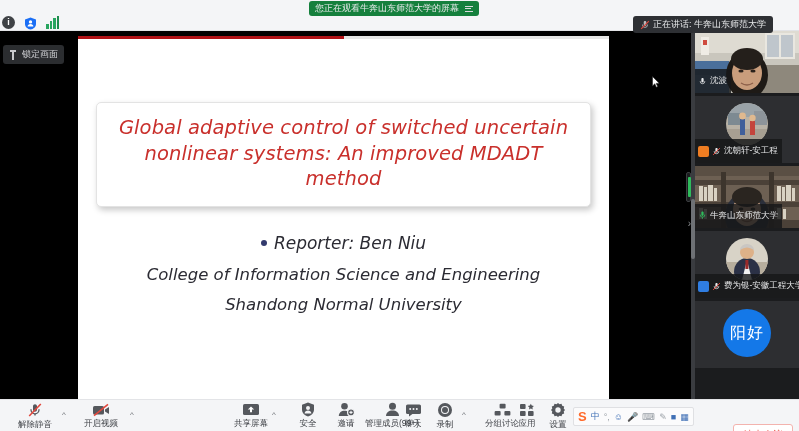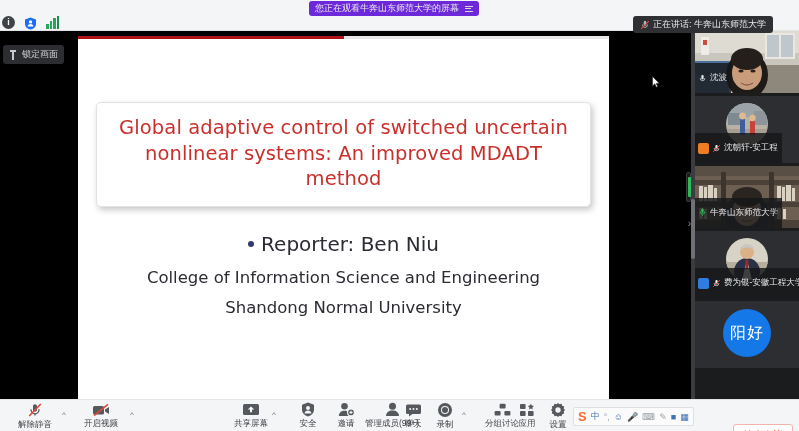--- a/index.html
+++ b/index.html
@@ -12,21 +12,21 @@
   #app { position: relative; width: 799px; height: 431px; }
 
   
   .top-strip {
     position: absolute; left: 0; top: 0; width: 799px; height: 31px;
     background: #f4f5f7; border-bottom: 1px solid #e2e3e6;
   }
   .viewing-pill {
     position: absolute; left: 309px; top: 1px;
     height: 15px; padding: 0 6px;
-    background: #6d28d9; color: #e9eaec;
+    background: #15803d; color: #e9eaec;
     border-radius: 3px;
     display: flex; align-items: center; gap: 6px;
     font-size: 9px; line-height: 1; white-space: nowrap;
   }
   .viewing-pill .menu-ico {
     display: inline-flex; flex-direction: column; justify-content: center;
     gap: 1.5px; width: 8px;
   }
   .viewing-pill .menu-ico i { display: block; height: 1px; background: #d9dadd; }
   .viewing-pill .menu-ico i:nth-child(1) { width: 8px; }
@@ -60,20 +60,21 @@
     display: flex; align-items: center; gap: 5px;
     font-size: 9px; white-space: nowrap;
   }
   .pin-ico { width: 8px; height: 10px; position: relative; display:block; }
   .pin-ico::before{ content:""; position:absolute; left:1px; top:0; width:6px; height:2px; background:#c9cacd;}
   .pin-ico::after{ content:""; position:absolute; left:3px; top:2px; width:1.5px; height:8px; background:#c9cacd;}
 
   .slide {
     position: absolute; left: 78px; top: 5px; width: 531px; height: 363px;
     background: #ffffff;
+    font-style: italic;
   }
   .slide-topbar {
     position: absolute; left: 0; top: 0; width: 100%; height: 3px;
     background: #e6e6e6;
   }
   .slide-topbar i { display:block; height: 3px; width: 50%; background: #b01116; }
   .title-box {
     position: absolute; left: 18px; top: 66px; width: 495px;
     background: #fff;
     border: 1px solid #e3e3e3; border-radius: 5px;
@@ -81,21 +82,21 @@
     padding: 12px 14px 14px 14px;
     text-align: center;
   }
   .title-box .t {
     color: #c9302c; font-size: 19.5px; line-height: 1.32;
     font-family: "DejaVu Sans", sans-serif; font-weight: 400;
     letter-spacing: .1px;
   }
   .slide-body { position: absolute; left: 0; top: 196px; width: 100%; text-align: center; }
   .reporter {
-    font-size: 20px; color: #2b2b33;
+    font-size: 17px; color: #2b2b33;
     font-family: "DejaVu Sans", sans-serif;
     display: inline-flex; align-items: center; gap: 7px; justify-content: center;
   }
   .bullet { width: 6px; height: 6px; border-radius: 50%; background: #333a6d; display:inline-block; }
   .affil1 { margin-top: 12px; font-size: 16.5px; color: #2b2b33; font-family:"DejaVu Sans", sans-serif; }
   .affil2 { margin-top: 11px; font-size: 16.5px; color: #2b2b33; font-family:"DejaVu Sans", sans-serif; }
 
   .cursor {
     position: absolute; left: 652px; top: 43px; width: 8px; height: 12px;
   }
@@ -124,21 +125,21 @@
     position: absolute; left: 633px; top: 16px; height: 17px;
     background: #2e3034; color: #e7e8ea; border-radius: 3px;
     display: flex; align-items: center; gap: 4px; padding: 0 7px;
     font-size: 9px; white-space: nowrap; z-index: 8;
   }
   .tile { position: relative; width: 104px; background: #2a2b2e; margin-bottom: 3px; overflow: hidden; }
   .tile.cam { height: 62px; }
   .tile.avatar { height: 67px; background: #2d2e31; }
   .tile.active { outline: 2px solid #2fbb5c; outline-offset: -2px; }
   .tile .namebar {
-    position: absolute; left: 0; bottom: 0; height: 30px;
+    position: absolute; left: 0; bottom: 0; height: 24px;
     display: flex; align-items: center; gap: 3px;
     padding: 0 4px 0 3px;
     background: rgba(22,23,25,.82);
     color: #e8e9ea; font-size: 8.5px; white-space: nowrap;
     max-width: 104px;
   }
   .mic-on { color: #2fbb5c; font-size: 9px; line-height: 1; }
   .mic-off { position: relative; width: 9px; height: 9px; display:inline-block; }
   .badge-sq { width: 11px; height: 11px; border-radius: 2px; display:inline-block; flex: none;}
   .badge-orange { background: #ef7d22; }

